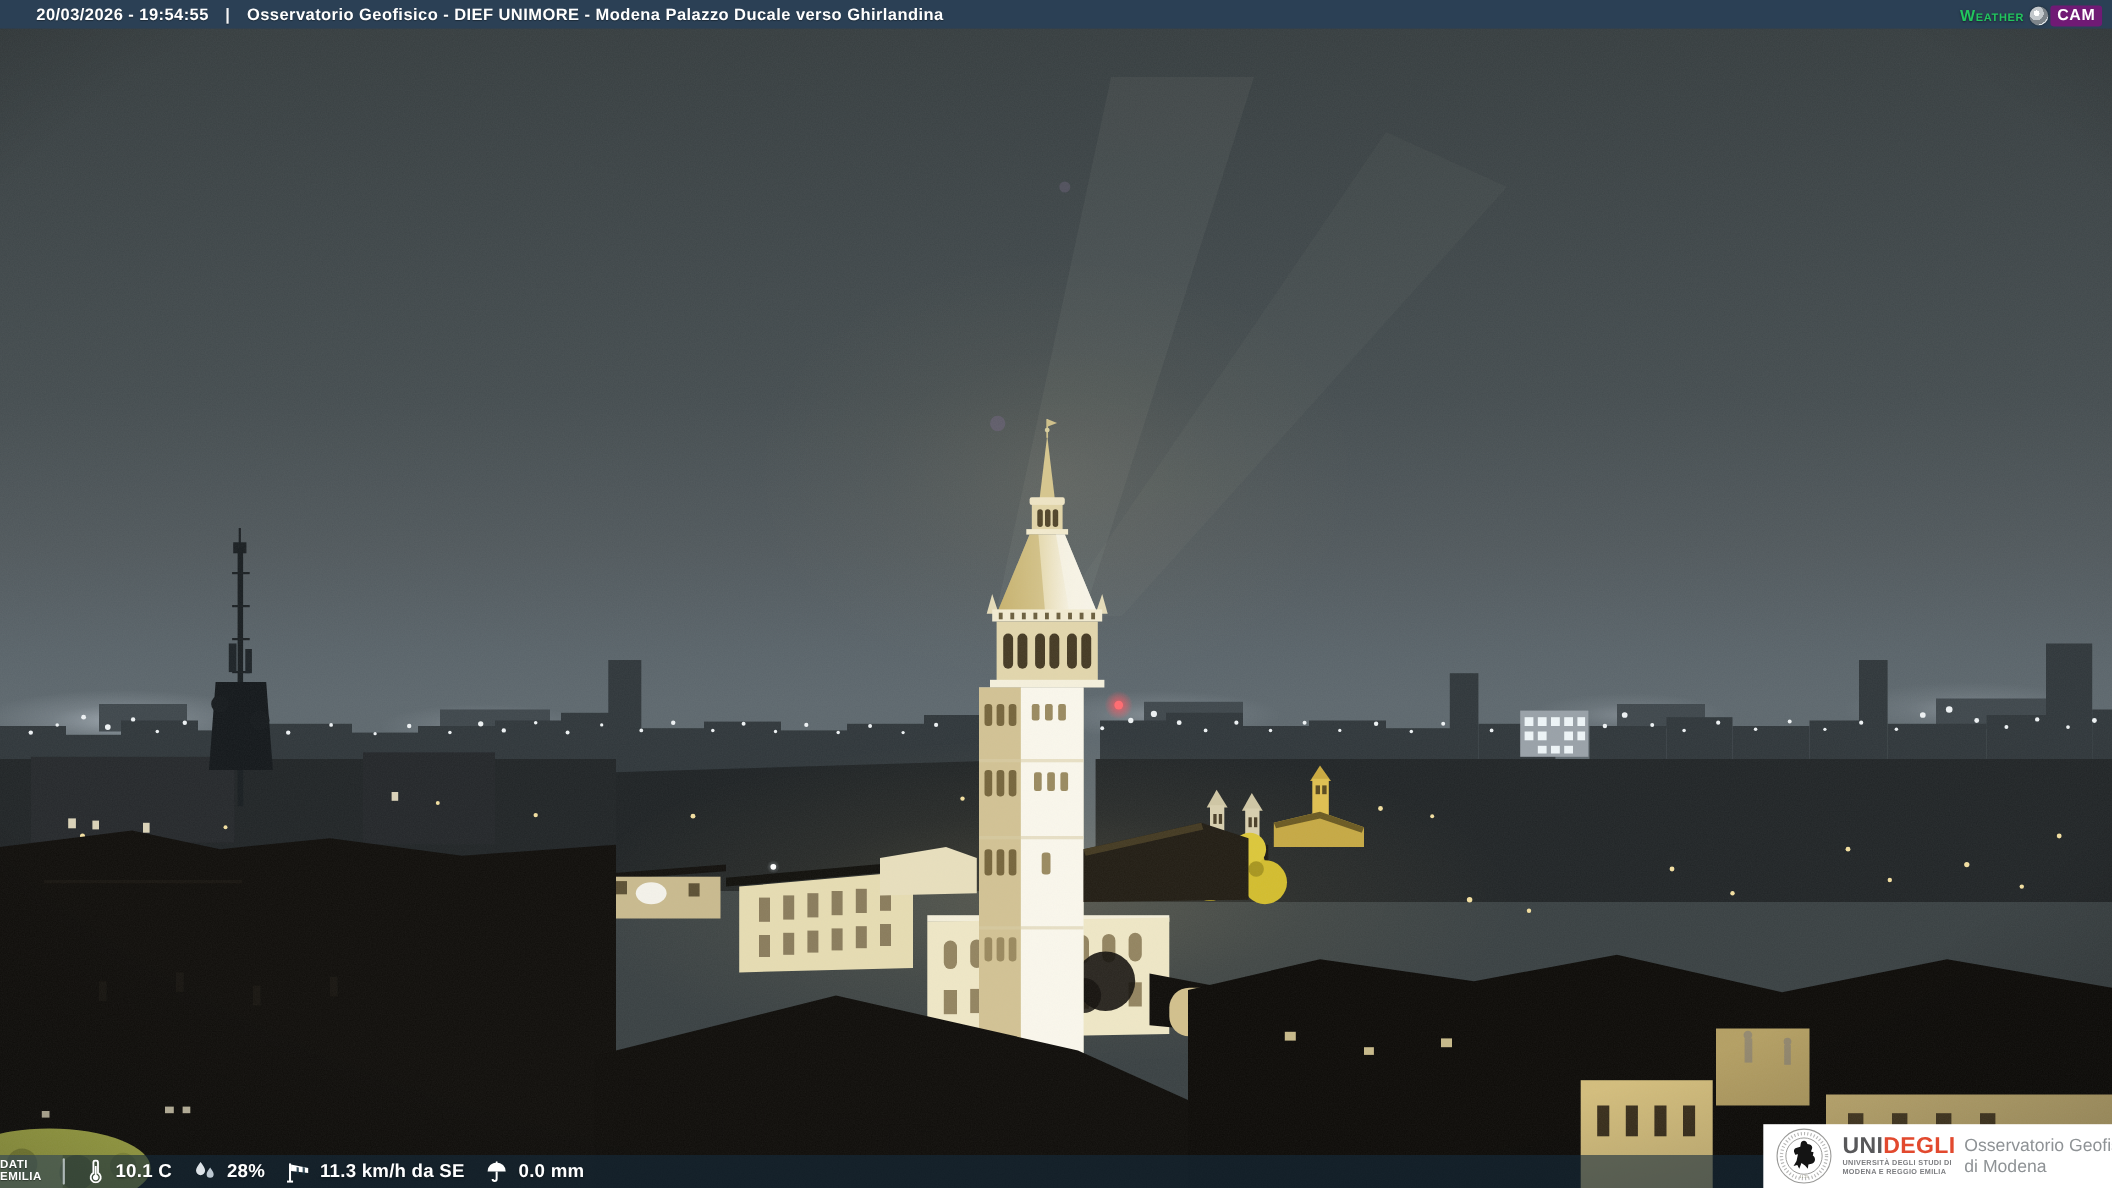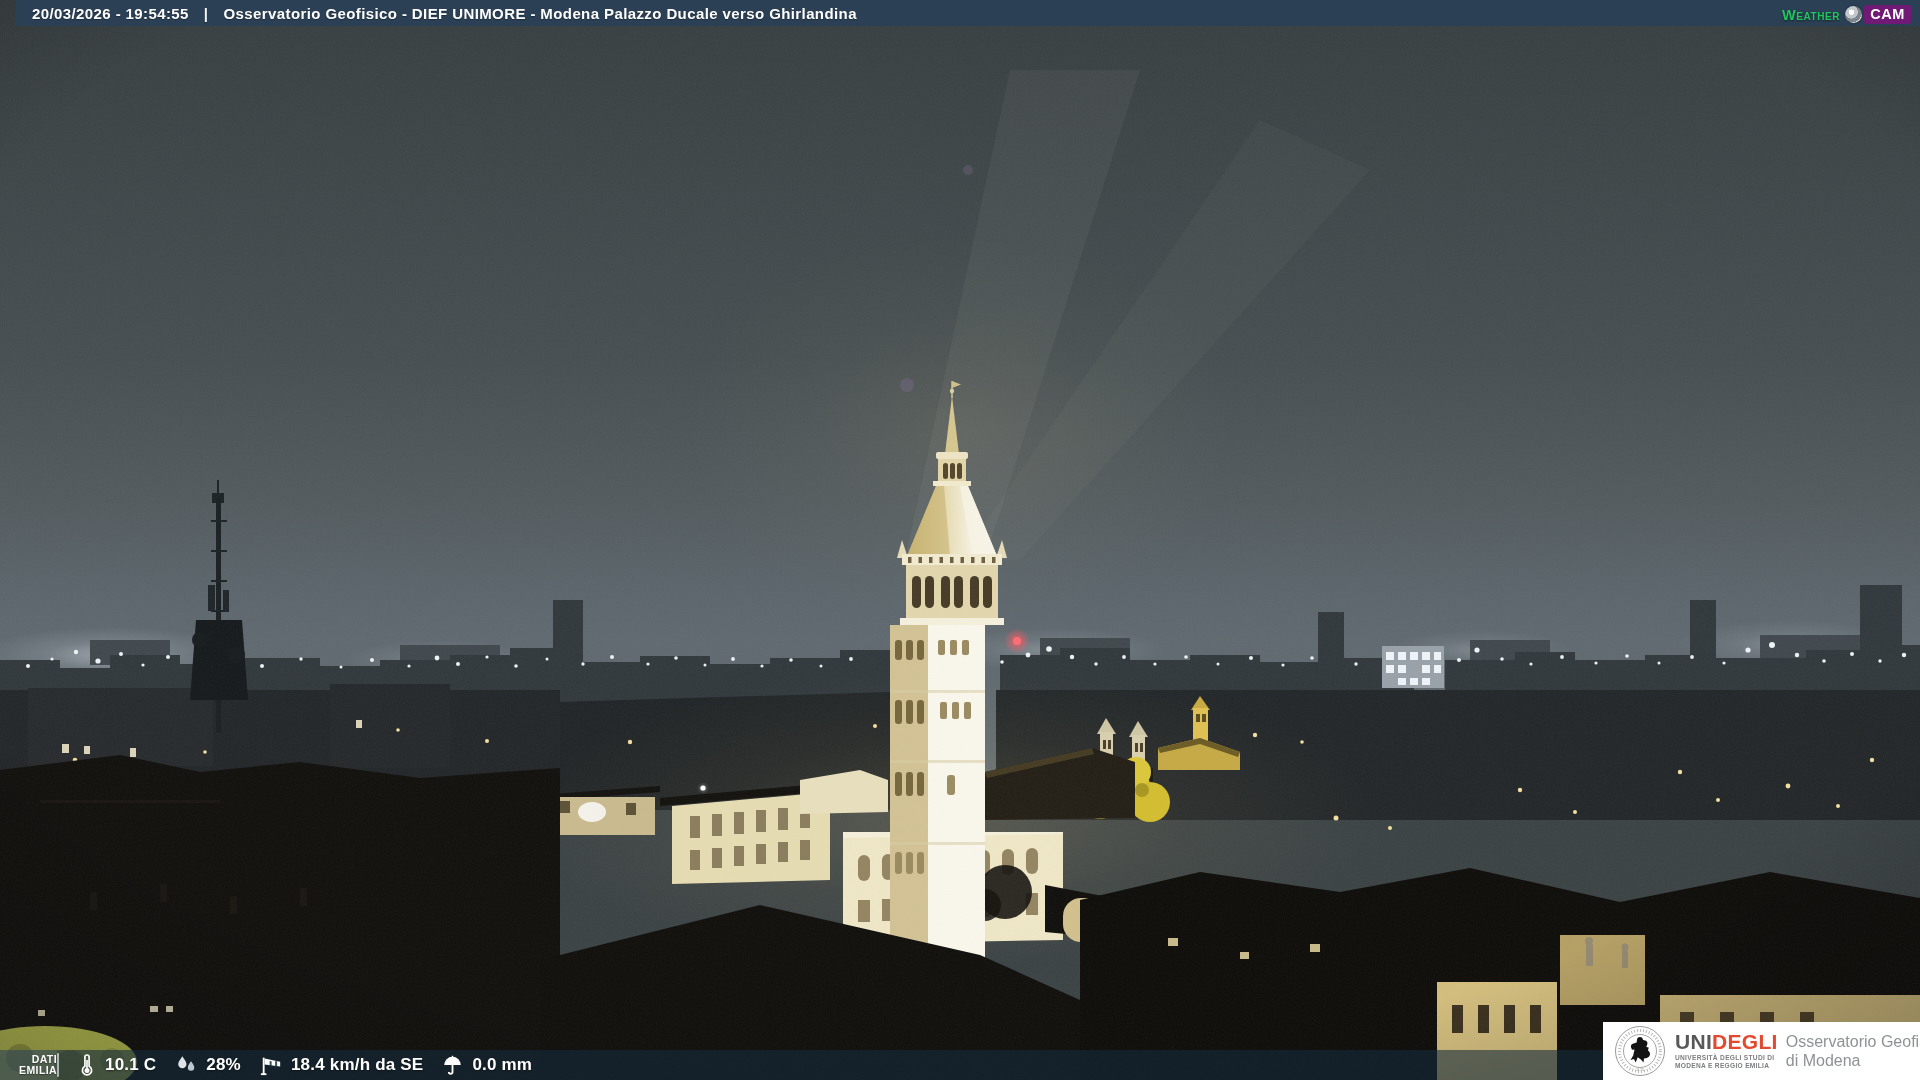--- a/index.html
+++ b/index.html
@@ -2,40 +2,40 @@
 <html><head>
 <meta charset="utf-8">
 <style>
   html,body{margin:0;padding:0;background:#000;}
   .stage{position:relative;width:1920px;height:1080px;overflow:hidden;background:#3a4143;
          font-family:"Liberation Sans",sans-serif;}
   .scene{position:absolute;inset:0;display:block;}
 
   
   .topbar{position:absolute;top:0;left:0;right:0;height:26px;background:#2b4055;
-          display:flex;align-items:center;padding-left:16px;gap:15px;z-index:5;
+          display:flex;align-items:center;padding-left:33px;gap:15px;z-index:5;
           color:#fff;font-weight:bold;font-size:15px;letter-spacing:.4px;
-          text-shadow:0 1px 1px rgba(0,0,0,.35);margin-left:16px;}
+          text-shadow:0 1px 1px rgba(0,0,0,.35);}
   .topbar .sep{opacity:.95;font-weight:bold;}
 
   
   .wcam{position:absolute;top:5px;right:9px;display:flex;align-items:center;z-index:6;}
   .wcam-weather{color:#22c55e;font-size:14.5px;font-weight:600;letter-spacing:.6px;
                 font-variant-caps:small-caps;text-shadow:0 1px 2px rgba(0,0,0,.5);}
   .wcam-lens{width:17px;height:17px;border-radius:50%;margin:0 2px 0 5px;
              background:radial-gradient(circle at 38% 36%,#ffffff 0 17%,#c3c8cc 18% 42%,#7e858b 43% 68%,#dfe4e7 69% 100%);
              box-shadow:0 0 2px rgba(0,0,0,.5);}
   .wcam-cam{background:#701a75;color:#fff;font-weight:bold;font-size:14.5px;
             padding:1px 6px 2px;border-radius:3px;letter-spacing:.6px;}
 
   
   .wbar{position:absolute;left:0;right:0;bottom:0;height:30px;background:rgba(21,44,60,.60);
         display:flex;align-items:center;z-index:5;color:#fff;}
   .wlabel{width:57px;align-self:stretch;background:rgba(195,215,225,.10);
-          display:flex;flex-direction:column;justify-content:center;align-items:flex-end;
+          display:flex;flex-direction:column;justify-content:center;align-items:flex-start;
           font-size:10.5px;font-weight:bold;line-height:11px;letter-spacing:.4px;
           text-shadow:0 1px 1px rgba(0,0,0,.4);}
   .wdiv{width:2px;height:24px;background:rgba(235,245,250,.65);border-radius:1px;}
   .witem{display:flex;align-items:center;gap:8px;font-size:17px;font-weight:bold;
          letter-spacing:.2px;margin-left:18px;text-shadow:0 1px 2px rgba(0,0,0,.4);}
   .witem:nth-of-type(2){margin-left:25px;}
   .witem svg{display:block;flex:none;}
 
   
   .brandbox{position:absolute;right:0;bottom:0;width:317px;height:58px;background:#fff;
@@ -585,21 +585,21 @@
     </div>
 
     <div class="witem">
       <svg width="24" height="22" viewBox="0 0 26 24">
         <rect x="4" y="4" width="2" height="18" fill="#ffffff"></rect>
         <polygon points="6,5 23,8.5 23,13.5 6,11.5" fill="#ffffff"></polygon>
         <rect x="11.5" y="6" width="2.2" height="6.5" fill="#16303f" transform="skewY(8)" opacity=".85"></rect>
         <rect x="17.5" y="5.2" width="2.2" height="7.5" fill="#16303f" transform="skewY(8)" opacity=".85"></rect>
         <rect x="2" y="21" width="6" height="2" fill="#ffffff"></rect>
       </svg>
-      <span>18.4 km/h da SE</span>
+      <span>11.3 km/h da SE</span>
     </div>
 
     <div class="witem">
       <svg width="23" height="22" viewBox="0 0 24 24">
         <path d="M12 3a9 9 0 019 9H3a9 9 0 019-9z" fill="#ffffff"></path>
         <path d="M12 12v7.5a2 2 0 01-4 0" fill="none" stroke="#ffffff" stroke-width="2"></path>
         <rect x="11.2" y="2" width="1.6" height="3" fill="#ffffff"></rect>
       </svg>
       <span>0.0 mm</span>
     </div>

